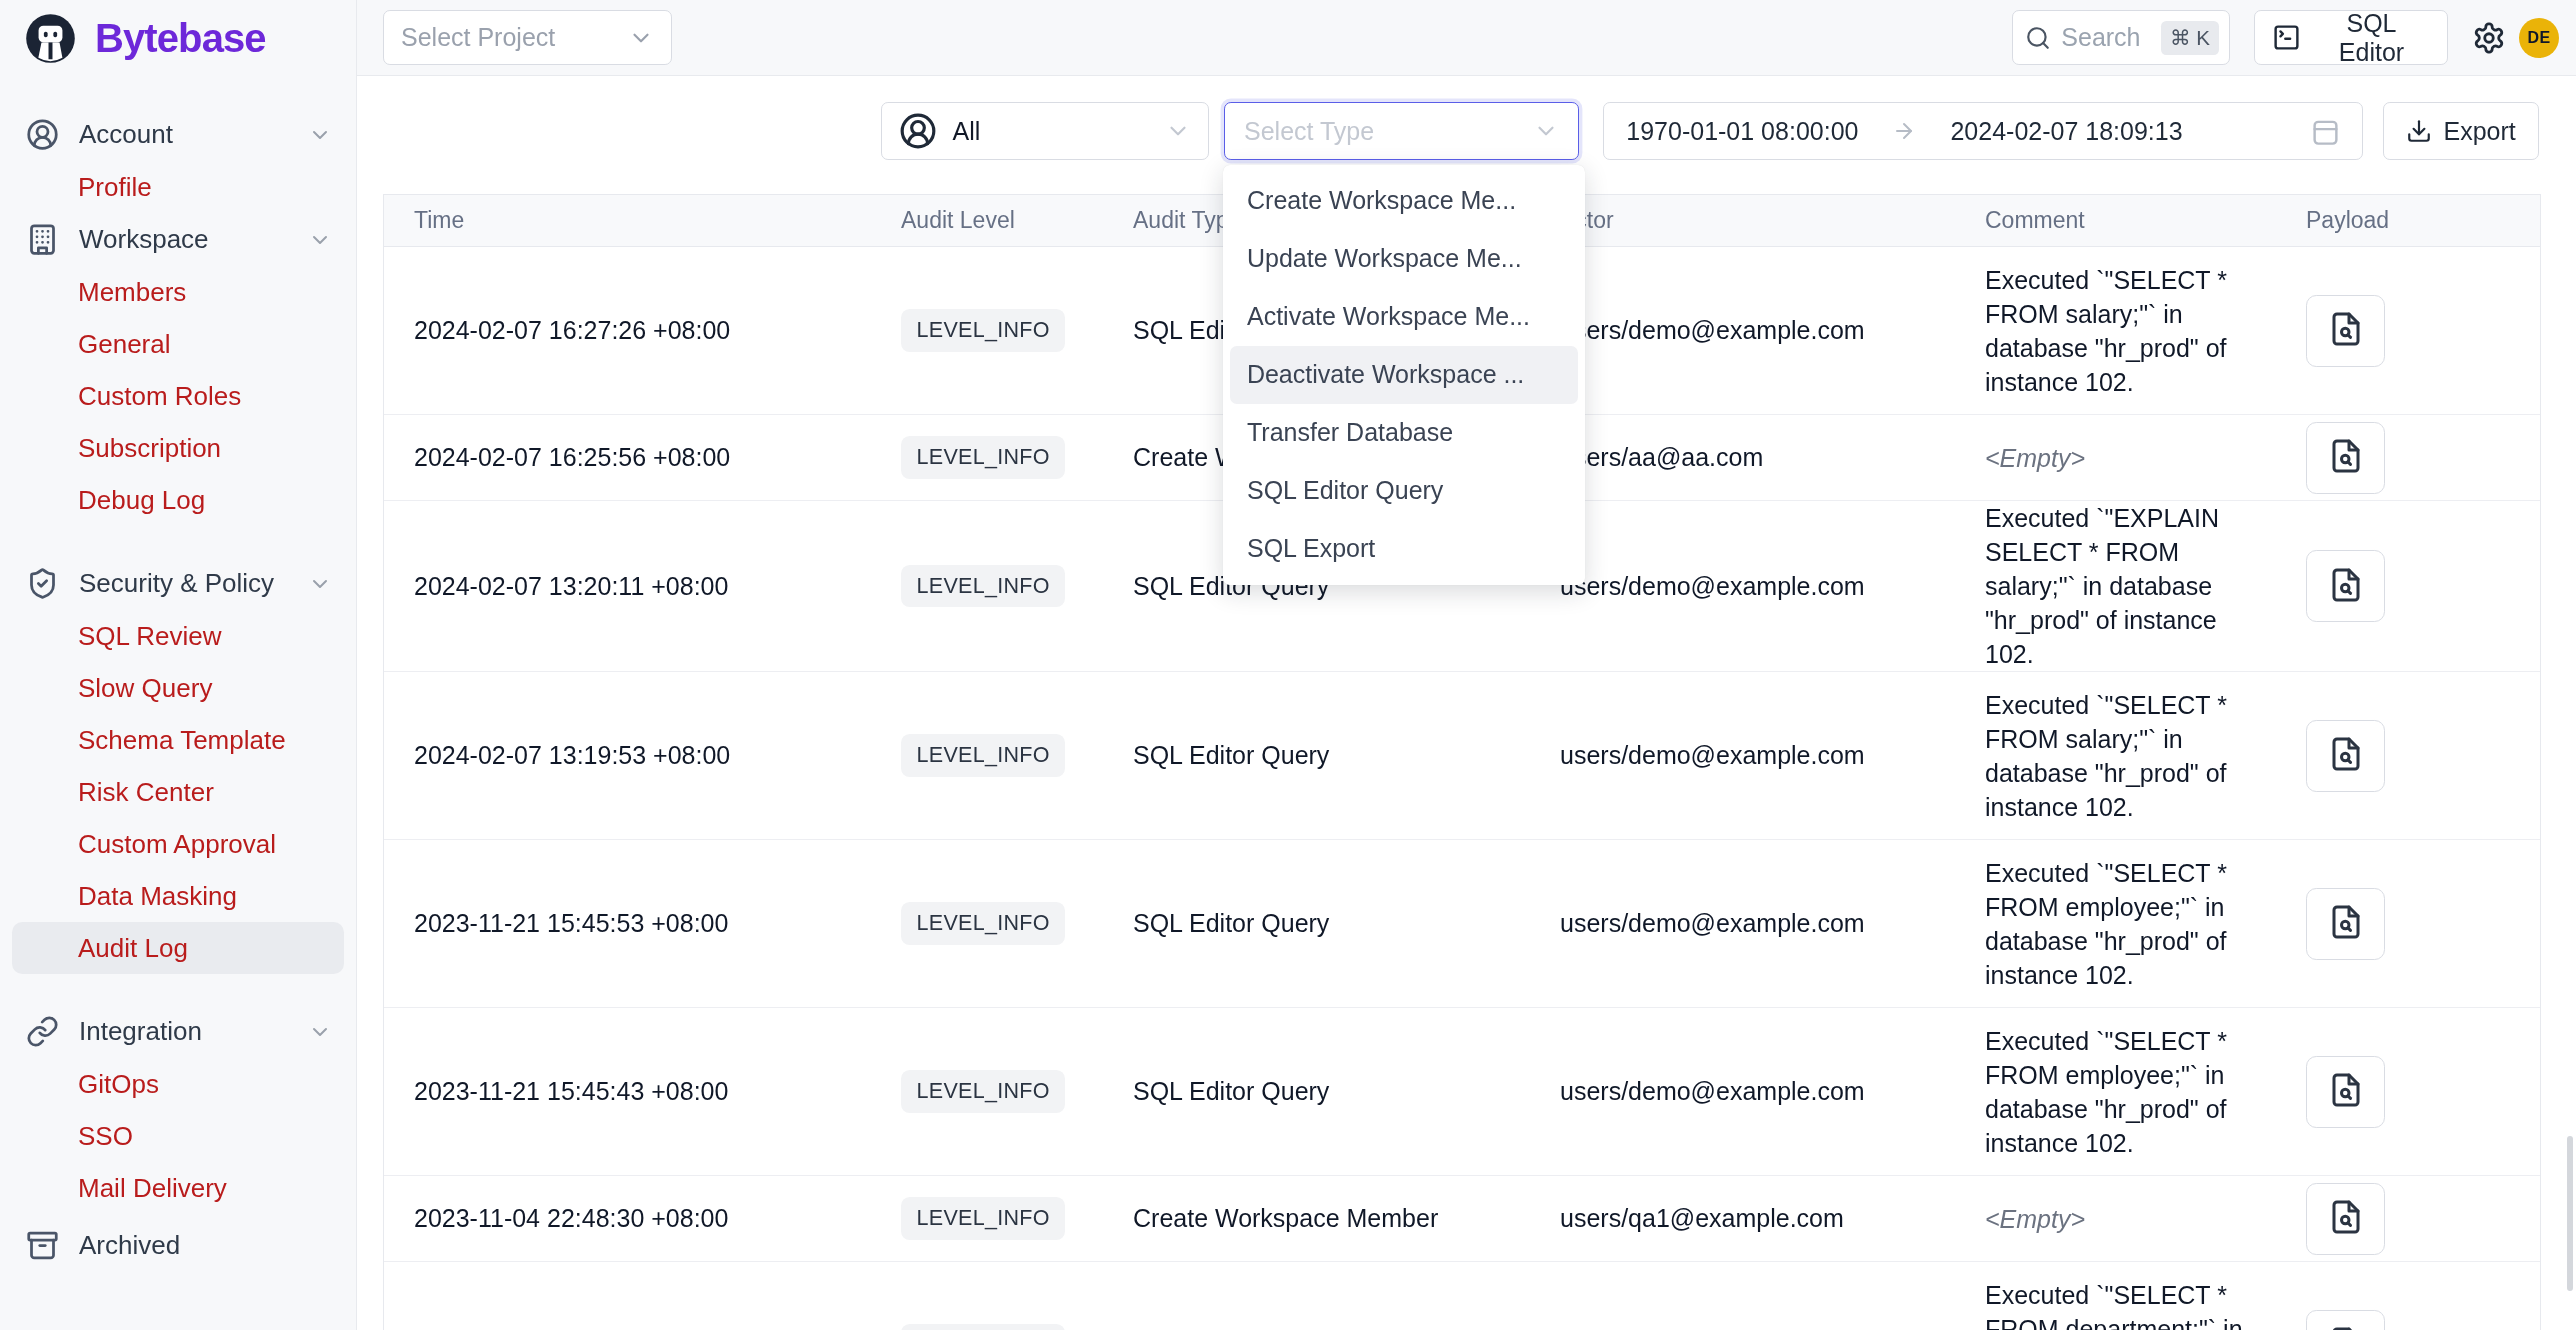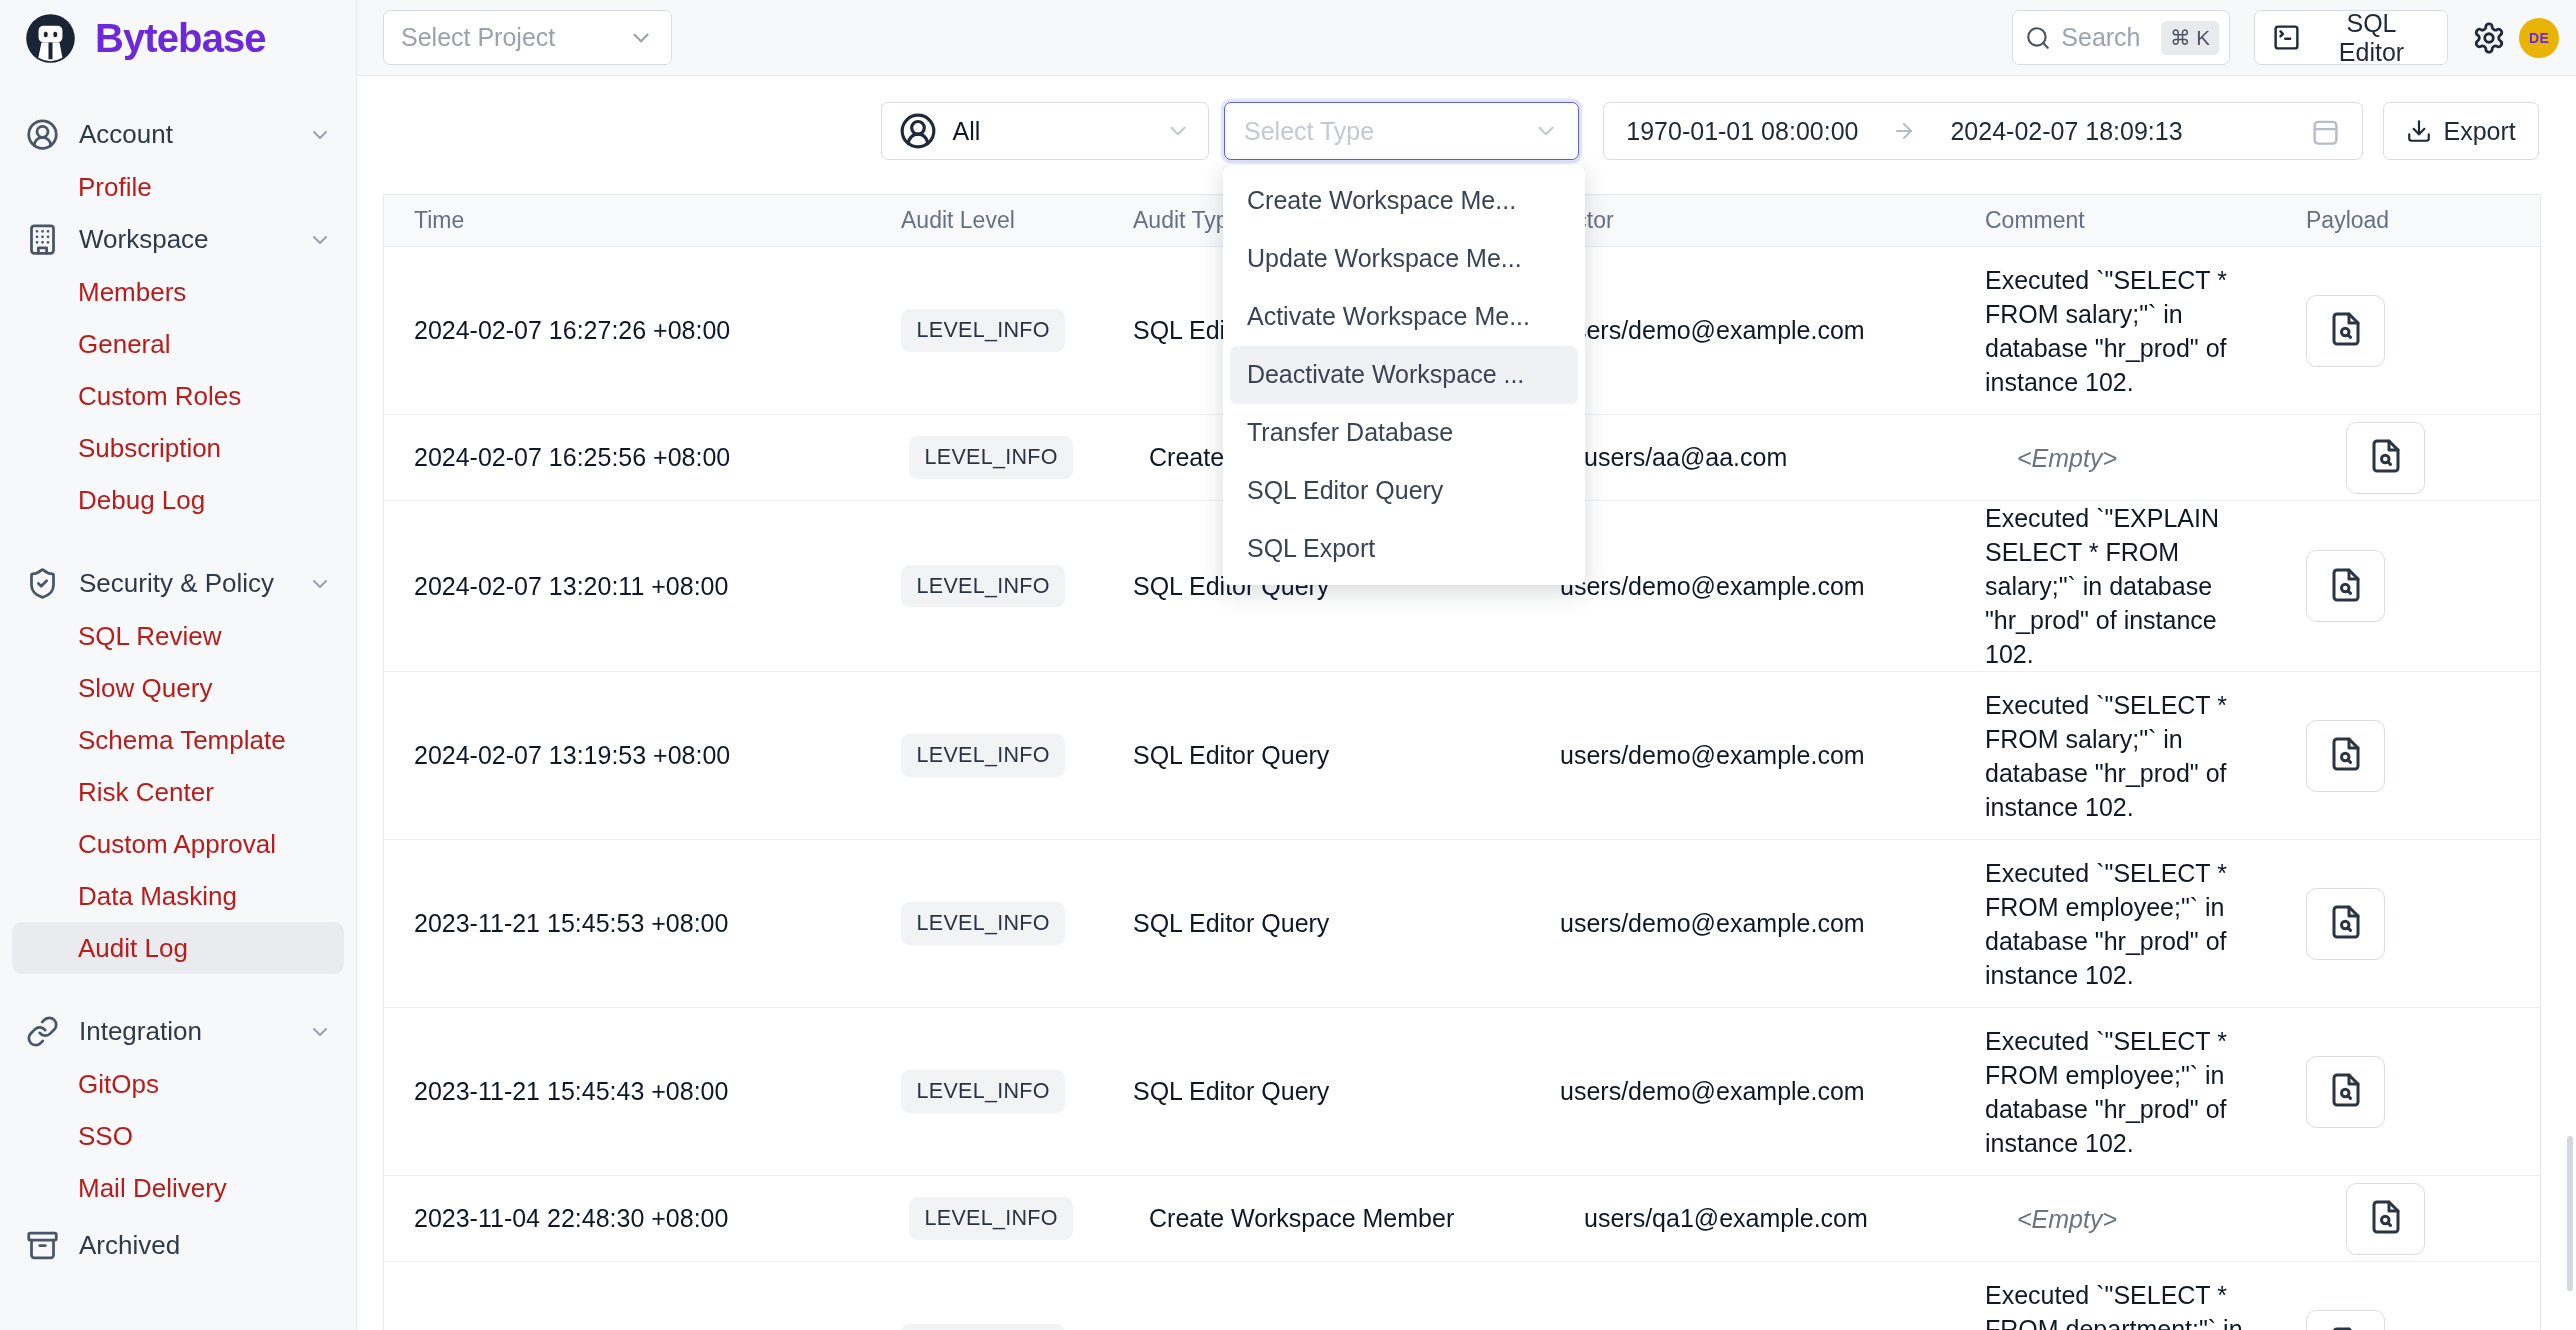--- a/index.html
+++ b/index.html
@@ -62,21 +62,21 @@
     margin-left:auto; background:#e8eaee; color:#4b5563; border-radius:5.2px;
     font-size:20.6px; padding:5.2px 8.6px; white-space:nowrap;
   }
   .sql-editor-btn { position:absolute; left:1897px; top:10.3px; width:194px; height:55px; padding:0 17px; gap:12px; cursor:pointer; color:#1f2937; font-weight:500; }
   .sql-editor-btn .ticon { width:29px; height:29px; display:inline-flex; color:#1f2937; }
   .sql-editor-btn .ticon svg { width:29px; height:29px; }
   .gear { position:absolute; left:2115px; top:20.6px; width:34px; height:34px; color:#1f2937; cursor:pointer; display:inline-flex; }
   .gear svg { width:34px; height:34px; }
   .avatar {
     position:absolute; left:2162px; top:18px; width:40px; height:40px; border-radius:50%;
-    background:#eab308; color:#6d28d9; font-size:14px; font-weight:700;
+    background:#eab308; color:#0f172a; font-size:16px; font-weight:700;
     display:flex; align-items:center; justify-content:center; cursor:pointer; letter-spacing:0.4px;
   }
 
   
   .filterbar { position:relative; height:118px; background:#ffffff; }
   .all-select { position:absolute; left:524px; top:26px; width:328px; height:58px; padding:0 17px; cursor:pointer; }
   .all-select .uicon { width:38px; height:38px; color:#1f2937; display:inline-flex; }
   .all-select .uicon svg { width:38px; height:38px; }
   .all-select .val { margin-left:15.5px; color:#111827; }
   .all-select .chev, .type-select .chev { margin-left:auto; color:#c3c8d1; width:26px; height:26px; display:inline-flex; }
@@ -116,21 +116,21 @@
     margin-left:26px; width:2158px; border:0.9px solid #e7e9ee; border-bottom:none;
     background:#ffffff;
   }
   .thead, .trow {
     display:grid;
     grid-template-columns:487px 232px 427px 425px 321px 235px;
     padding-left:30px; align-items:center;
   }
   .thead { height:52px; background:#f8f9fb; border-bottom:0.9px solid #e7e9ee; color:#667085; font-size:23px; }
   .trow { border-bottom:0.9px solid #edeef2; font-size:25px; color:#101828; min-height:168px; }
-  .trow.short { min-height:86px;gap:8px; }
+  .trow.short { min-height:86px; }
   .badge {
     display:inline-block; background:#f2f3f5; color:#2b3442; font-size:21.5px;
     padding:8.6px 15.5px; border-radius:8.6px; letter-spacing:0.3px;
   }
   .cell-comment { padding-right:38px; line-height:34px; }
   .cell-comment.empty { color:#6b7280; font-style:italic; }
   .payload-btn {
     width:79px; height:72px; background:#ffffff; border:0.9px solid #d9dce3; border-radius:10.3px;
     display:flex; align-items:center; justify-content:center; cursor:pointer; color:#2b3442;
   }

